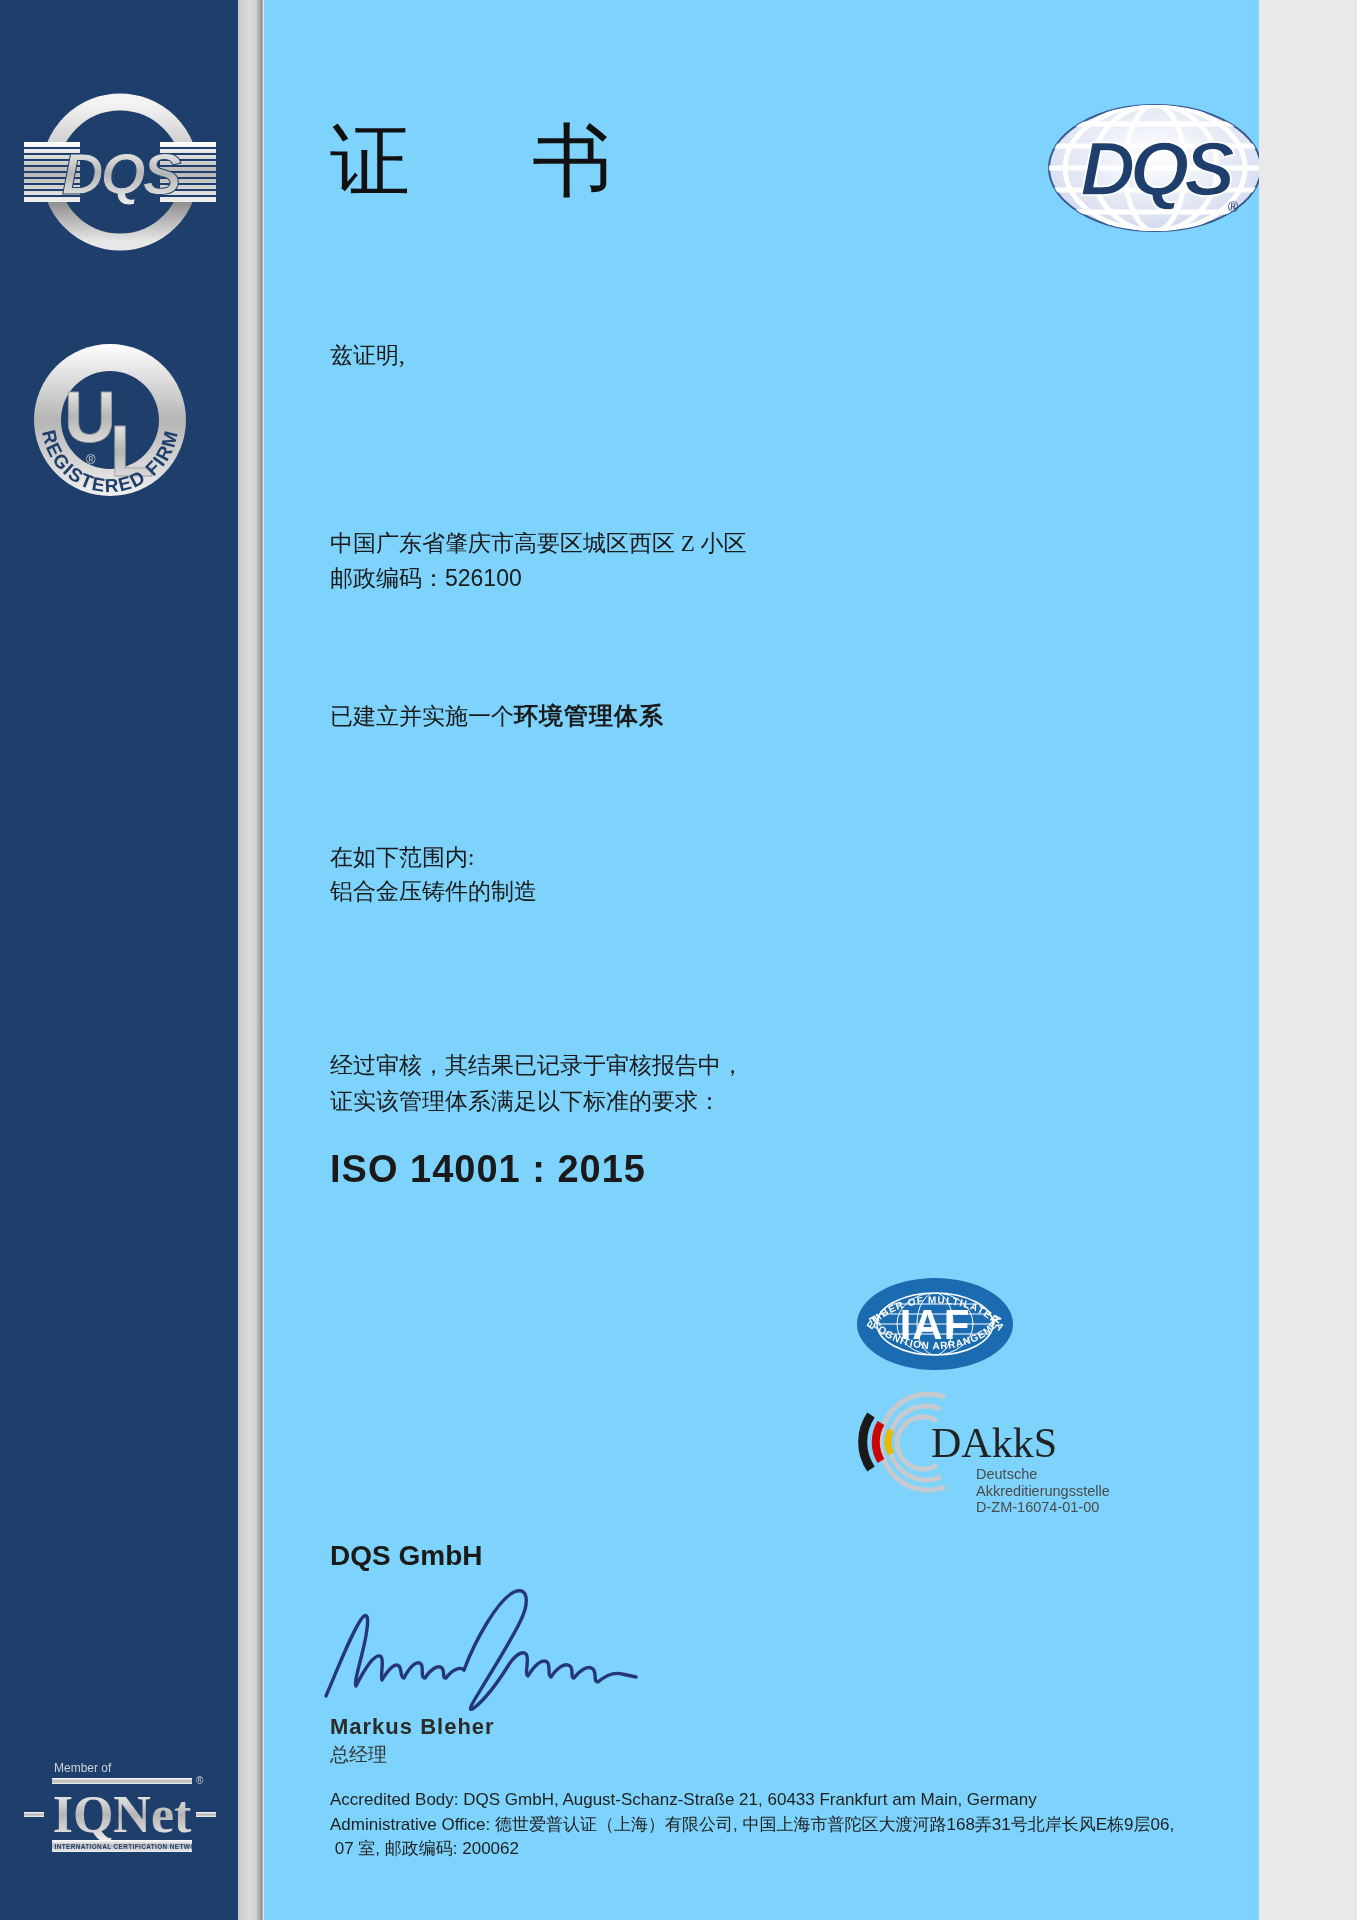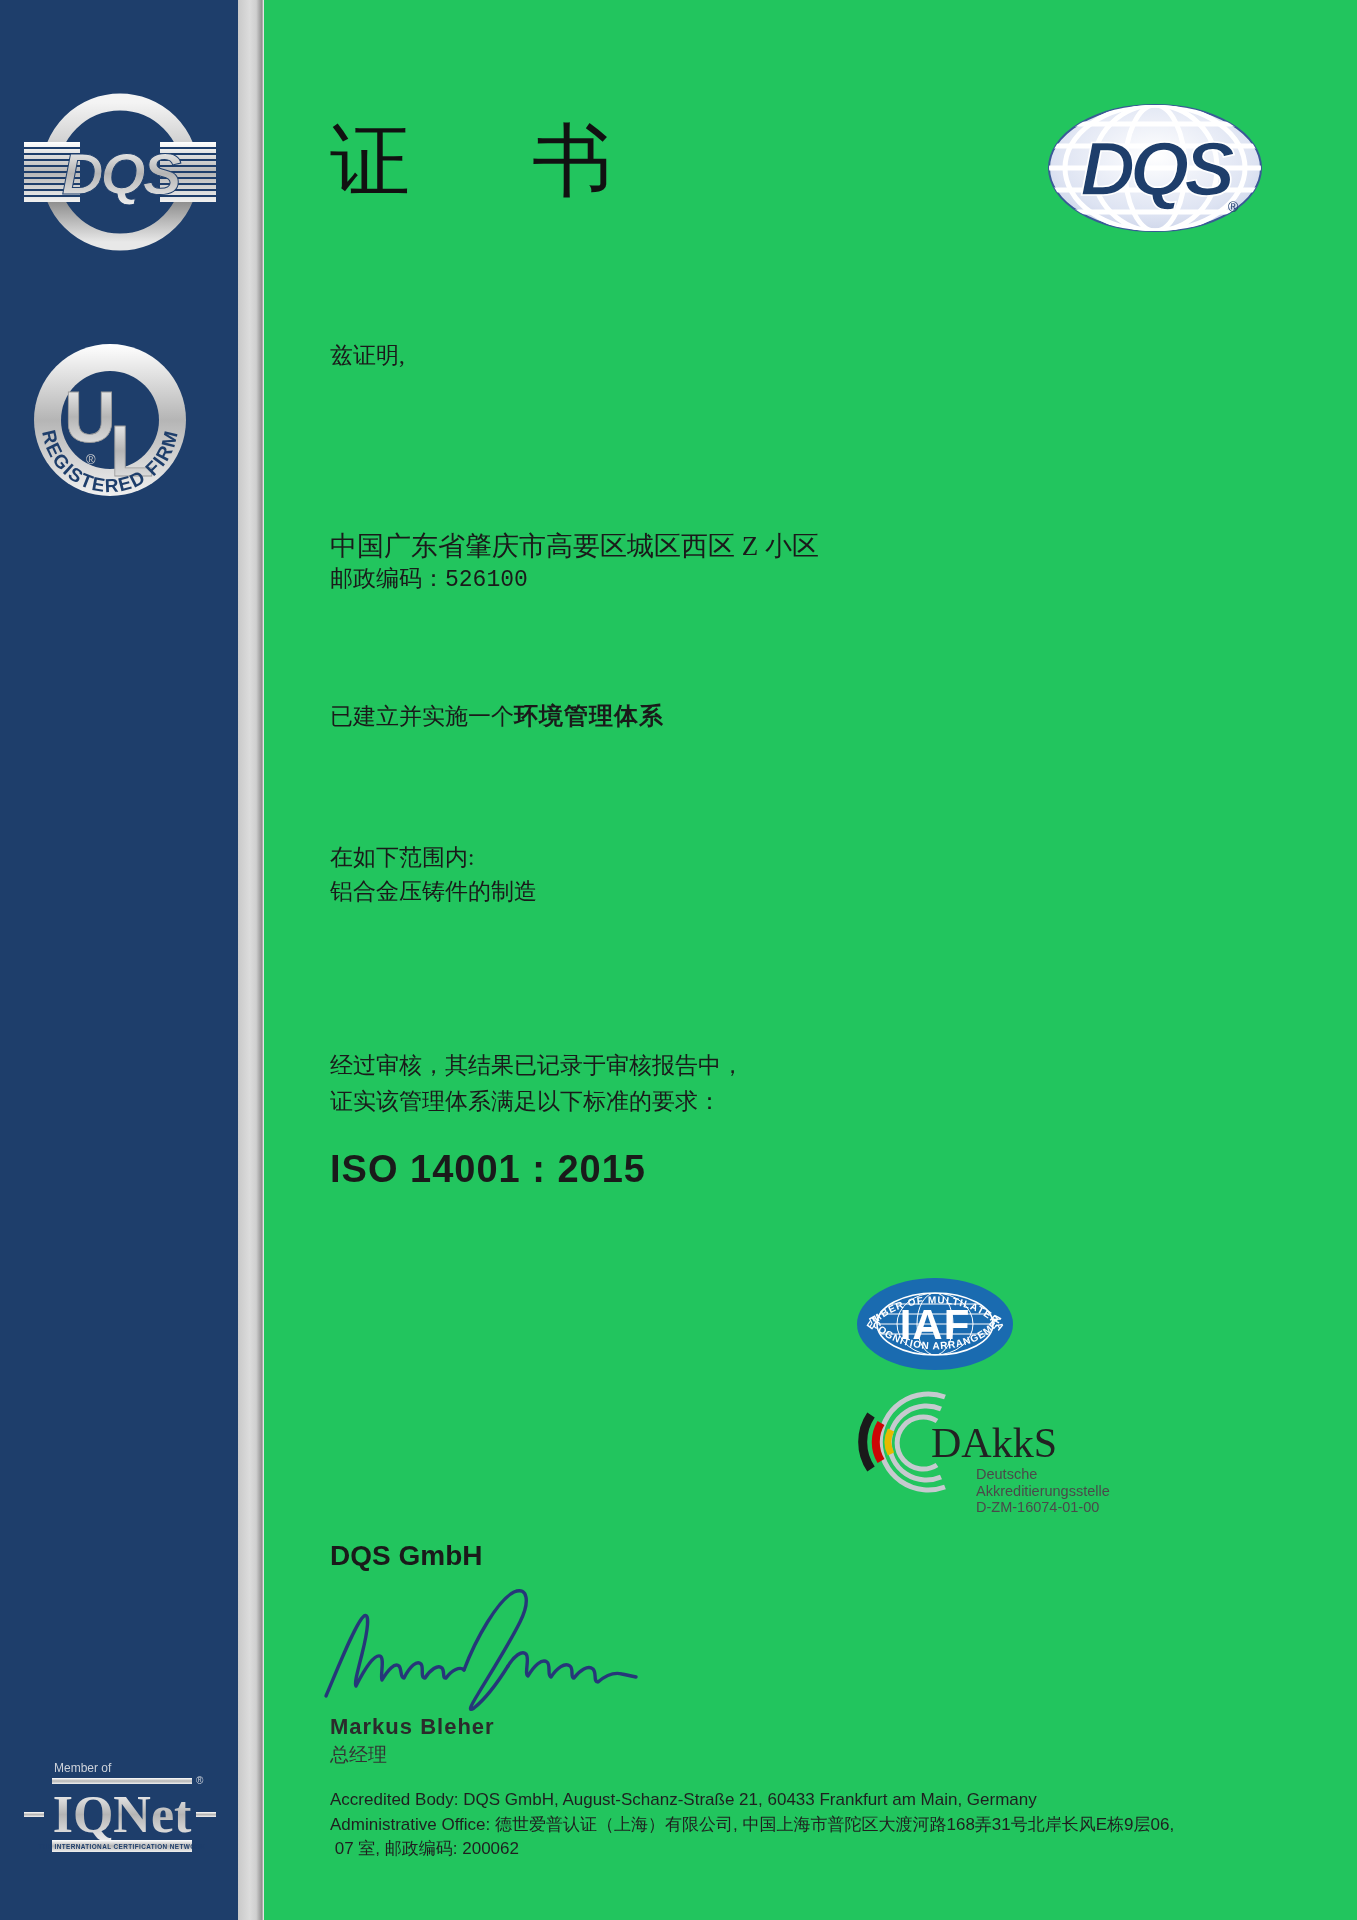--- a/index.html
+++ b/index.html
@@ -1,29 +1,29 @@
 <!DOCTYPE html>
 <html><head>
 <meta charset="utf-8">
 <style>
   html,body{margin:0;padding:0;background:#e9e9e9;}
-  #page{position:relative;width:1357px;height:1920px;background:#22c55e;overflow:hidden;
+  #page{position:relative;width:1259px;height:1920px;background:#7dd3fc;overflow:hidden;
         font-family:"Liberation Serif","DejaVu Serif",serif;color:#1a1a1a;}
   
   #sidebar{position:absolute;left:0;top:0;width:238px;height:1920px;background:#1e3e6b;}
   #edge-strip{position:absolute;left:238px;top:0;width:26px;height:1920px;
     background:linear-gradient(to right,#c9c9c9 0%,#dcdcdc 45%,#cfcfcf 70%,#8f8f8f 92%,#ffffff 100%);}
   .abs{position:absolute;}
   
   #title{left:330px;top:108px;font-size:80px;letter-spacing:122px;color:#111;}
   #intro{left:330px;top:340px;font-size:23px;}
   #company{left:330px;top:470px;font-size:32px;font-weight:600;letter-spacing:2px;}
-  #addr1{left:330px;top:528px;font-size:27px;}
+  #addr1{left:330px;top:528px;font-size:23px;}
   #addr2{left:330px;top:563px;font-size:23px;}
-  .num{font-family:Liberation Mono, monospace;}
+  .num{font-family:Liberation Sans, sans-serif;}
   #ems{left:330px;top:700px;font-size:23px;}
   #ems b{font-family:"Liberation Sans","DejaVu Sans",sans-serif;font-size:24px;letter-spacing:1px;}
   #scope-label{left:330px;top:842px;font-size:23px;font-family:Liberation Serif, serif;}
   #scope-value{left:330px;top:876px;font-size:23px;}
   #audit1{left:330px;top:1050px;font-size:23px;}
   #audit2{left:330px;top:1086px;font-size:23px;}
   #standard{left:330px;top:1148px;font-size:38px;font-weight:bold;
     font-family:"Liberation Sans","DejaVu Sans",sans-serif;letter-spacing:1px;}
   #detail-table{left:330px;top:1312px;font-size:22px;border-collapse:collapse;}
   #detail-table td{padding:0 0 22px 0;vertical-align:top;}

